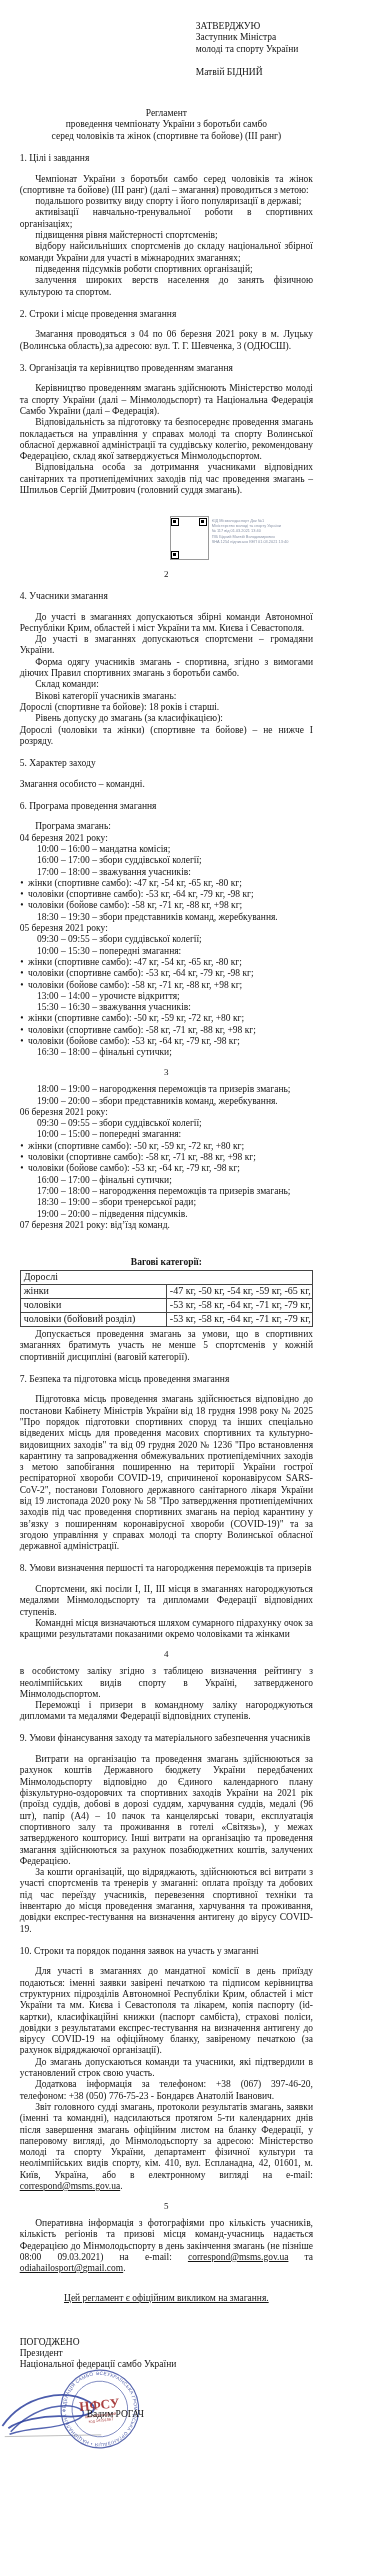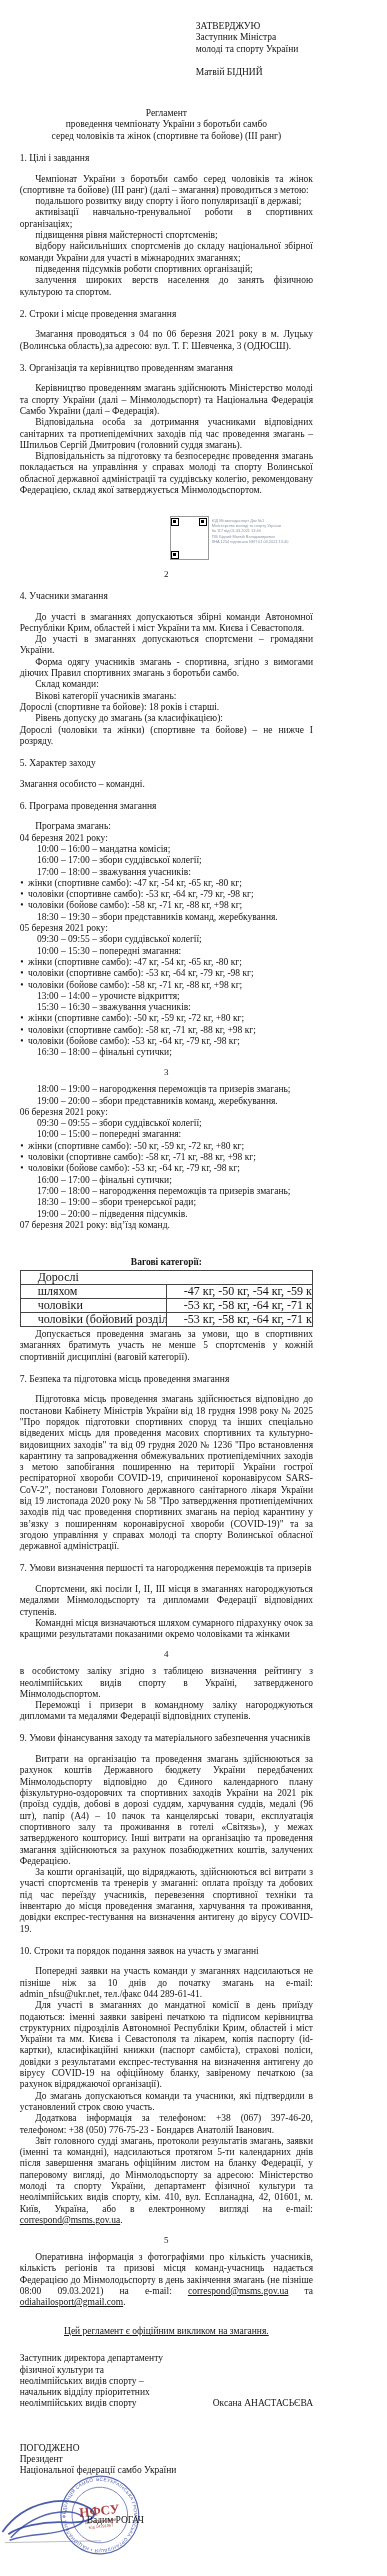--- a/index.html
+++ b/index.html
@@ -24,21 +24,21 @@
   .pn{text-align:justify;text-indent:0;}
   .sch{padding-left:17.3px;}
   .bullet{position:relative;padding-left:8.4px;}
   .bullet::before{content:"\2022";position:absolute;left:0.6px;top:0;}
   .pgnum{text-align:center;margin:8.4px 0 6px;font-size:9px;}
   .tcap{text-align:center;margin-top:26px;font-weight:bold;}
   .u{text-decoration:underline;}
   .cu{text-align:center;margin:18px 0 6px;}
   .cu span{text-decoration:underline;}
   table.weights{width:100%;border-collapse:collapse;margin:1.2px 0 2.4px;table-layout:fixed;}
-  table.weights td{border:0.6px solid #444;padding:0 17px;height:13px;font-size:12px;line-height:12.5px;overflow:hidden;white-space:nowrap;}
+  table.weights td{border:0.6px solid #444;padding:0 3px;height:13px;font-size:10px;line-height:12.5px;overflow:hidden;white-space:nowrap;}
   table.weights td.c1{width:95px;}
   .qr-row{display:flex;align-items:flex-start;margin:20px 0 0 150px;}
   .qr{position:relative;width:37px;height:42px;border:0.6px solid #9a9a9a;background:#fff;
       background-image:
         repeating-linear-gradient(0deg,rgba(0,0,0,.9) 0 1.2px,transparent 1.2px 3px),
         repeating-linear-gradient(90deg,rgba(0,0,0,.9) 0 1.2px,rgba(255,255,255,.95) 1.2px 3px);
       background-blend-mode:lighten;}
   .qr .fm{position:absolute;width:7.8px;height:7.8px;border:1.2px solid #000;background:#fff;box-sizing:border-box;}
   .qr .fm::after{content:"";position:absolute;left:1.2px;top:1.2px;width:3px;height:3px;background:#000;}
   .qr .tl{left:0.6px;top:0.6px;} .qr .tr{right:0.6px;top:0.6px;} .qr .bl{left:0.6px;bottom:0.6px;}
@@ -72,22 +72,22 @@
     <div class="p">подальшого розвитку виду спорту і його популяризації в державі;</div>
     <div class="p">активізації навчально-тренувальної роботи в спортивних організаціях;</div>
     <div class="p">підвищення рівня майстерності спортсменів;</div>
     <div class="p">відбору найсильніших спортсменів до складу національної збірної команди України для участі в міжнародних змаганнях;</div>
     <div class="p">підведення підсумків роботи спортивних організацій;</div>
     <div class="p">залучення широких верств населення до занять фізичною культурою та спортом.</div>
     <div class="heading">2. Строки і місце проведення змагання</div>
     <div class="p">Змагання проводяться з 04 по 06 березня 2021 року в м. Луцьку (Волинська область),за адресою: вул. Т. Г. Шевченка, 3 (ОДЮСШ).</div>
     <div class="heading">3. Організація та керівництво проведенням змагання</div>
     <div class="p">Керівництво проведенням змагань здійснюють Міністерство молоді та спорту України (далі – Мінмолодьспорт) та Національна Федерація Самбо України (далі – Федерація).</div>
+    <div class="p">Відповідальність за підготовку та безпосереднє проведення змагань покладається на управління у справах молоді та спорту Волинської обласної державної адміністрації та суддівську колегію, рекомендовану Федерацією, склад якої затверджується Мінмолодьспортом.</div>
     <div class="p">Відповідальна особа за дотримання учасниками відповідних санітарних та протиепідемічних заходів під час проведення змагань – Шпильов Сергій Дмитрович (головний суддя змагань).</div>
-    <div class="p">Відповідальність за підготовку та безпосереднє проведення змагань покладається на управління у справах молоді та спорту Волинської обласної державної адміністрації та суддівську колегію, рекомендовану Федерацією, склад якої затверджується Мінмолодьспортом.</div>
     <div class="qr-row">
       <div class="qr">
         <div class="fm tl"></div>
         <div class="fm tr"></div>
         <div class="fm bl"></div>
       </div>
       <div class="qr-captions">
         <div>ЄІД Мінмолодьспорт Док №1</div>
         <div>Міністерство молоді та спорту України</div>
         <div>№ 117 від 01.03.2021 13:40</div>
@@ -143,64 +143,53 @@
     <div class="sch">18:30 – 19:00 – збори тренерської ради;</div>
     <div class="sch">19:00 – 20:00 – підведення підсумків.</div>
     <div class="pn">07 березня 2021 року: від’їзд команд.</div>
     <div class="tcap">Вагові категорії:</div>
     <table class="weights">
       <tbody>
         <tr>
           <td colspan="2">Дорослі</td>
         </tr>
         <tr>
-          <td class="c1">шляхом</td>
+          <td class="c1">жінки</td>
           <td>-47 кг, -50 кг, -54 кг, -59 кг, -65 кг, -72 кг, -80 кг, + 80 кг</td>
         </tr>
         <tr>
           <td class="c1">чоловіки</td>
           <td>-53 кг, -58 кг, -64 кг, -71 кг, -79 кг, -88 кг, -98 кг, + 98 кг</td>
         </tr>
         <tr>
           <td class="c1">чоловіки (бойовий розділ)</td>
           <td>-53 кг, -58 кг, -64 кг, -71 кг, -79 кг, -88 кг, -98 кг, + 98 кг</td>
         </tr>
       </tbody>
     </table>
     <div class="p">Допускається проведення змагань за умови, що в спортивних змаганнях братимуть участь не менше 5 спортсменів у кожній спортивній дисципліні (ваговій категорії).</div>
     <div class="heading">7. Безпека та підготовка місць проведення змагання</div>
     <div class="p">Підготовка місць проведення змагань здійснюється відповідно до постанови Кабінету Міністрів України від 18 грудня 1998 року № 2025 "Про порядок підготовки спортивних споруд та інших спеціально відведених місць для проведення масових спортивних та культурно-видовищних заходів" та від 09 грудня 2020 № 1236 "Про встановлення карантину та запровадження обмежувальних протиепідемічних заходів з метою запобігання поширенню на території України гострої респіраторної хвороби COVID-19, спричиненої коронавірусом SARS-CoV-2", постанови Головного державного санітарного лікаря України від 19 листопада 2020 року № 58 "Про затвердження протиепідемічних заходів під час проведення спортивних змагань на період карантину у зв’язку з поширенням коронавірусної хвороби (COVID-19)" та за згодою управління у справах молоді та спорту Волинської обласної державної адміністрації.</div>
-    <div class="heading">7. Умови визначення першості та нагородження переможців та призерів</div>
+    <div class="heading">8. Умови визначення першості та нагородження переможців та призерів</div>
     <div class="p">Спортсмени, які посіли І, ІІ, ІІІ місця в змаганнях нагороджуються медалями Мінмолодьспорту та дипломами Федерації відповідних ступенів.</div>
     <div class="p">Командні місця визначаються шляхом сумарного підрахунку очок за кращими результатами показаними окремо чоловіками та жінками</div>
     <div class="pgnum">4</div>
     <div class="pn">в особистому заліку згідно з таблицею визначення рейтингу з неолімпійських видів спорту в Україні, затвердженого Мінмолодьспортом.</div>
     <div class="p">Переможці і призери в командному заліку нагороджуються дипломами та медалями Федерації відповідних ступенів.</div>
     <div class="heading">9. Умови фінансування заходу та матеріального забезпечення учасників</div>
     <div class="p">Витрати на організацію та проведення змагань здійснюються за рахунок коштів Державного бюджету України передбачених Мінмолодьспорту відповідно до Єдиного календарного плану фізкультурно-оздоровчих та спортивних заходів України на 2021 рік (проїзд суддів, добові в дорозі суддям, харчування суддів, медалі (96 шт), папір (А4) – 10 пачок та канцелярські товари, експлуатація спортивного залу та проживання в готелі «Світязь»), у межах затвердженого кошторису. Інші витрати на організацію та проведення змагання здійснюються за рахунок позабюджетних коштів, залучених Федерацією.</div>
     <div class="p">За кошти організацій, що відряджають, здійснюються всі витрати з участі спортсменів та тренерів у змаганні: оплата проїзду та добових під час переїзду учасників, перевезення спортивної техніки та інвентарю до місця проведення змагання, харчування та проживання, довідки експрес-тестування на визначення антигену до вірусу COVID-19.</div>
     <div class="heading">10. Строки та порядок подання заявок на участь у змаганні</div>
-    <div class="p">Попередні заявки на участь команди у змаганнях надсилаються не пізніше ніж за 10 днів до початку змагань на e-mail: admin_nfsu@ukr.net, тел./факс 044 289-61-41.</div>
     <div class="p">Для участі в змаганнях до мандатної комісії в день приїзду подаються: іменні заявки завірені печаткою та підписом керівництва структурних підрозділів Автономної Республіки Крим, областей і міст України та мм. Києва і Севастополя та лікарем, копія паспорту (id-картки), класифікаційні книжки (паспорт самбіста), страхові поліси, довідки з результатами експрес-тестування на визначення антигену до вірусу COVID-19 на офіційному бланку, завіреному печаткою (за рахунок відряджаючої організації).</div>
     <div class="p">До змагань допускаються команди та учасники, які підтвердили в установлений строк свою участь.</div>
     <div class="p">Додаткова інформація за телефоном: +38 (067) 397-46-20, телефоном: +38 (050) 776-75-23 - Бондарєв Анатолій Іванович.</div>
     <div class="p"><span>Звіт головного судді змагань, протоколи результатів змагань, заявки (іменні та командні), надсилаються протягом 5-ти календарних днів після завершення змагань офіційним листом на бланку Федерації, у паперовому вигляді, до Мінмолодьспорту за адресою: Міністерство молоді та спорту України, департамент фізичної культури та неолімпійських видів спорту, кім. 410, вул. Еспланадна, 42, 01601, м. Київ, Україна, або в електронному вигляді на e-mail: </span><span class="u">correspond@msms.gov.ua</span><span>.</span></div>
     <div class="pgnum">5</div>
     <div class="p"><span>Оперативна інформація з фотографіями про кількість учасників, кількість регіонів та призові місця команд-учасниць надається Федерацією до Мінмолодьспорту в день закінчення змагань (не пізніше 08:00 09.03.2021) на e-mail: </span><span class="u">correspond@msms.gov.ua</span><span> та </span><span class="u">odiahailosport@gmail.com</span><span>.</span></div>
     <div class="cu"><span>Цей регламент є офіційним викликом на змагання.</span></div>
-    <div class="sig-row">
-      <div>
-        <div>Заступник директора департаменту</div>
-        <div>фізичної культури та</div>
-        <div>неолімпійських видів спорту –</div>
-        <div>начальник відділу пріоритетних</div>
-        <div>неолімпійських видів спорту</div>
-      </div>
-      <div class="sig-name">Оксана АНАСТАСЬЄВА</div>
-    </div>
     <div class="agreed">
       <div>ПОГОДЖЕНО</div>
       <div>Президент</div>
       <div>Національної федерації самбо України</div>
       <div class="sgn"><svg width="137" height="57" viewBox="0 0 230 95">
           <path d="M4,70 C40,18 110,6 150,30 C170,44 150,56 110,54 C70,52 30,62 14,74" fill="none" stroke="#2b3f9e" stroke-width="3" opacity=".85"></path>
           <path d="M18,80 C60,34 120,28 138,44 C150,56 110,70 70,74 C48,76 28,80 16,84" fill="none" stroke="#2b3f9e" stroke-width="2.5" opacity=".8"></path>
           <path d="M8,88 L170,85" fill="none" stroke="#666" stroke-width="1" opacity=".7"></path>
         </svg></div>
       <div class="stamp-wrap"><svg width="84" height="84" viewBox="0 0 160 160" style="font-size:16px">

